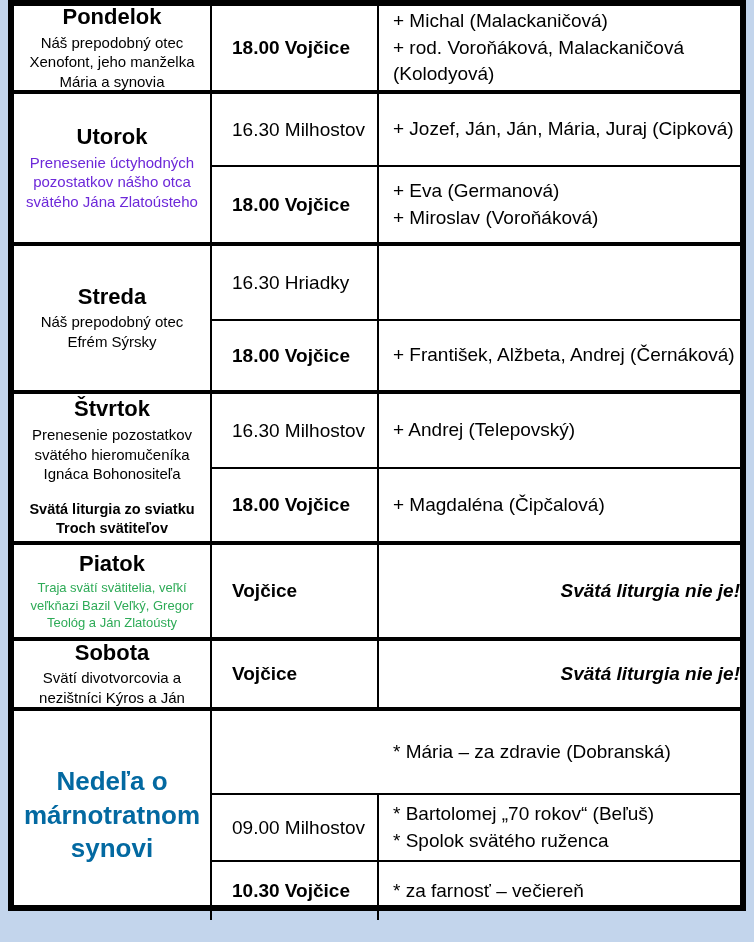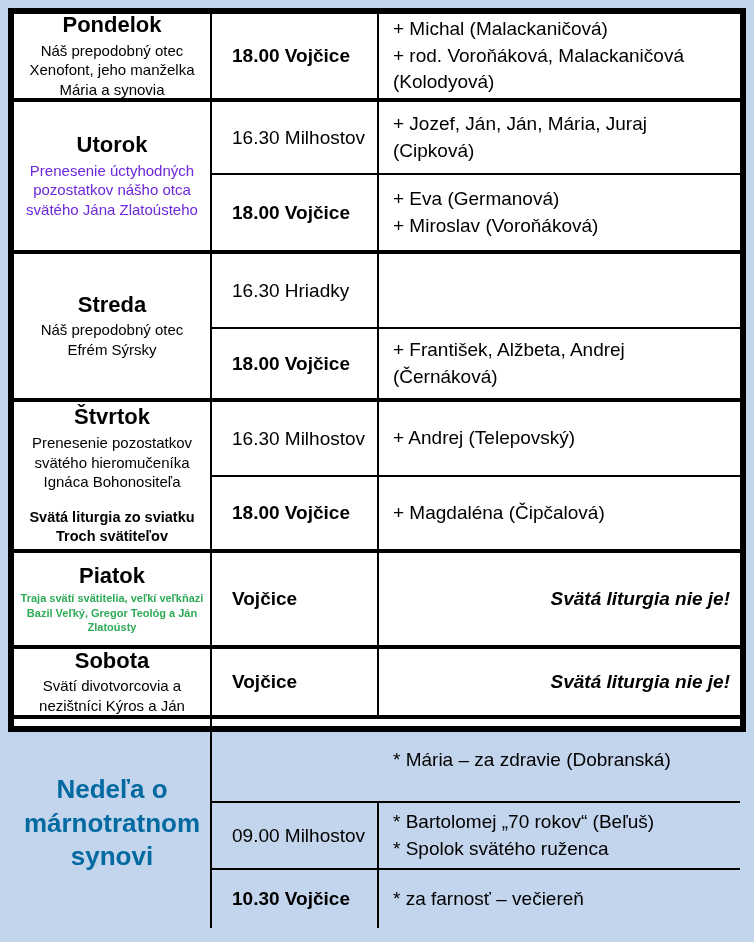--- a/index.html
+++ b/index.html
@@ -5,22 +5,22 @@
   html,body{margin:0;padding:0;}
   body{
     width:754px;height:942px;
     background:#c3d5ec;
     font-family:"Liberation Sans",sans-serif;
     color:#000;
     -webkit-font-smoothing:antialiased;
   }
   .frame{
     box-sizing:border-box;
-    position:absolute;left:8px;top:8px;
-    width:738px;height:724px;
+    position:absolute;left:8px;top:0;
+    width:738px;height:911px;
     border:6px solid #000;
     background:#fff;
   }
   .group{
     display:grid;
     grid-template-columns:198px 167px 1fr;
     box-sizing:border-box;
   }
   .group + .group{border-top:4px solid #000;}
   .g1{grid-template-rows:84px;}
@@ -35,36 +35,36 @@
     grid-column:1;grid-row:1 / -1;
     border-right:2px solid #000;
     display:flex;flex-direction:column;
     align-items:center;justify-content:center;
     text-align:center;
     padding:4px 6px;
   }
   .day-title{font-weight:bold;font-size:22px;line-height:1.2;}
   .day-note{font-size:15px;line-height:1.32;margin-top:2px;}
   .note-green{color:#6d28d9;}
-  .note-green-bold{color:#2eab57;font-weight:bold;font-size:11px;}
+  .note-green-bold{color:#2eab57;font-weight:normal;font-size:13px;}
   .note-bold{font-weight:bold;font-size:14.5px;margin-top:16px;}
   .sunday-title{color:#0369a1;font-weight:bold;font-size:26px;line-height:1.3;}
   .sunday-note{font-weight:bold;font-size:15px;margin-top:24px;}
   .time{
     grid-column:2;
     border-right:2px solid #000;
     display:flex;align-items:center;
     padding-left:20px;
     font-size:19px;
   }
   .time.bold{font-weight:bold;}
   .ints{
     grid-column:3;
     display:flex;flex-direction:column;justify-content:center;
-    padding:4px 10px 4px 14px;
+    padding:4px 0 4px 14px;
     font-size:19px;line-height:1.42;
   }
   .sep{border-top:2px solid #000;}
   .no-liturgy{
     align-items:flex-end;text-align:center;
     font-weight:bold;font-style:italic;
     padding-left:10px;
   }
 </style>
 </head>

